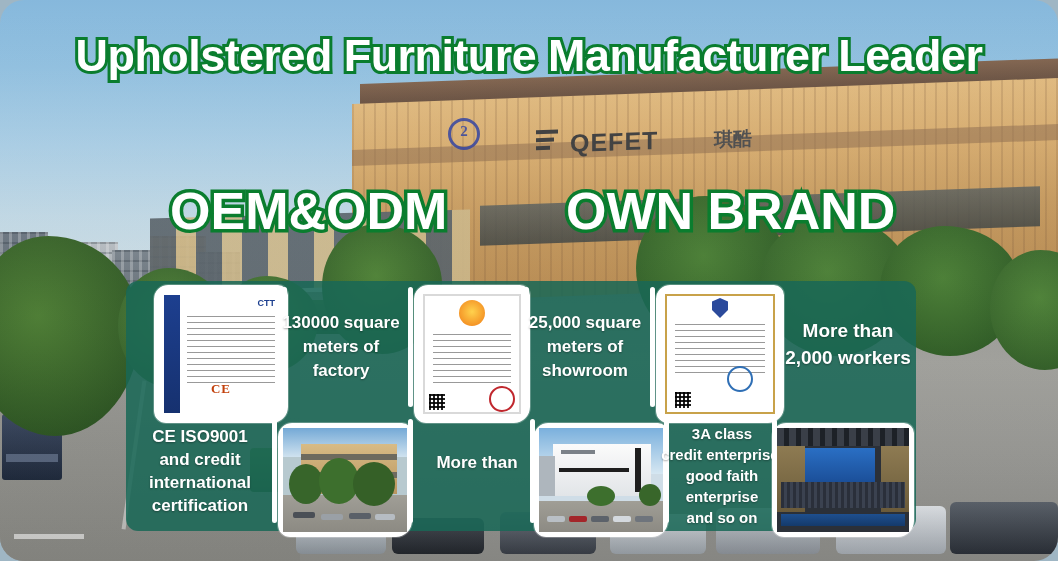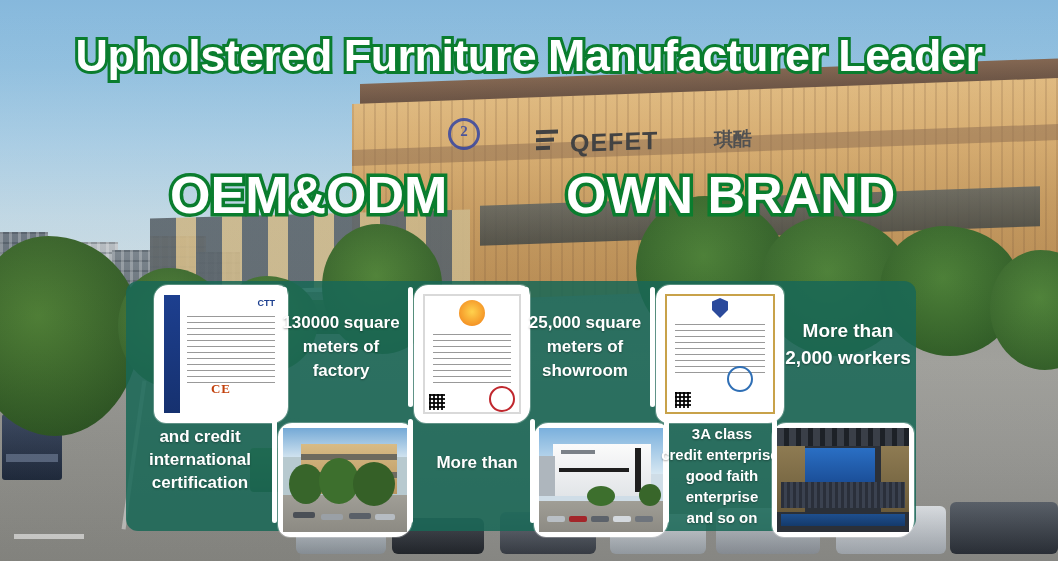--- a/index.html
+++ b/index.html
@@ -1,21 +1,21 @@
 <!DOCTYPE html>
 <html><head>
 <meta charset="utf-8">
 <style>
   html,body{margin:0;padding:0;}
   body{
     width:1058px;height:561px;overflow:hidden;
     font-family:"Liberation Sans","DejaVu Sans",sans-serif;
     background:#9fb6c4;
   }
-  .stage{position:relative;width:1058px;height:561px;overflow:hidden;}
+  .stage{position:relative;width:1058px;height:561px;overflow:hidden;border-radius:24px;}
 
   
   .bg{position:absolute;inset:0;overflow:hidden;}
   .sky{position:absolute;left:0;top:0;width:1058px;height:300px;
        background:linear-gradient(180deg,#7fb4da 0%,#8dbedf 22%,#a9cee6 48%,#c3dbe8 72%,#d7e4e9 100%);}
   .ground{position:absolute;left:0;top:292px;width:1058px;height:269px;
       background:linear-gradient(180deg,#9a9a96 0%,#a5a5a0 26%,#9c9c98 60%,#8e8e8a 100%);}
   
   .bld{position:absolute;}
   .b1{left:0;top:232px;width:48px;height:86px;background:linear-gradient(180deg,#6c7782,#59636d);}
@@ -74,21 +74,21 @@
   .car{position:absolute;border-radius:6px;}
   .hedge{position:absolute;background:linear-gradient(180deg,#4e7a3a,#2f5224);border-radius:4px;}
   .bgshade{position:absolute;inset:0;background:linear-gradient(180deg,rgba(255,255,255,.06),rgba(0,0,0,.06));}
 
   
   .headline{position:absolute;left:0;top:26px;width:1058px;text-align:center;
      font:bold 44px/60px "Liberation Sans",sans-serif;letter-spacing:-.5px;
      color:#ffffff;
      -webkit-text-stroke:6px #0a7d2e;paint-order:stroke fill;
      transform:scaleX(1.02);}
-  .sub{position:absolute;top:160px;font:bold 52px/70px "Liberation Sans",sans-serif;
+  .sub{position:absolute;top:176px;font:bold 52px/70px "Liberation Sans",sans-serif;
      color:#ffffff;-webkit-text-stroke:7px #0a7d2e;paint-order:stroke fill;}
   .sub-left{left:170px;}
   .sub-right{left:566px;}
 
   
   .panel{position:absolute;left:126px;top:281px;width:790px;height:250px;
      background:rgba(24,104,86,.86);border-radius:12px;}
   .txt{position:absolute;color:#fff;text-align:center;font-weight:bold;
      text-shadow:0 1px 2px rgba(0,0,0,.35);}
 
@@ -251,20 +251,21 @@
         <div class="seal" style="right:26px;bottom:26px;border-color:#2f6fb5;"></div>
       </div>
     </div>
 
     <div class="txt" style="left:656px;top:36px;width:132px;font-size:19px;line-height:27px;">
       <div>More than</div>
       <div>2,000 workers</div>
     </div>
 
     <div class="txt" style="left:4px;top:144px;width:140px;font-size:17px;line-height:23px;">
+      <div>CE  ISO9001</div>
       <div>and credit</div>
       <div>international</div>
       <div>certification</div>
     </div>
     <div class="divider" style="left:146px;top:138px;height:104px;"></div>
 
     <div class="frame" style="left:152px;top:142px;width:124px;height:104px;">
       <div class="photo" style="left:0;top:0;right:0;bottom:0;background:#b7c9cf;">
         <div class="ph-sky" style="height:28%;"></div>
         <div class="ph-bldg" style="left:18px;top:16px;width:96px;height:50px;background:linear-gradient(180deg,#d8bb85,#b9955f);"></div>

